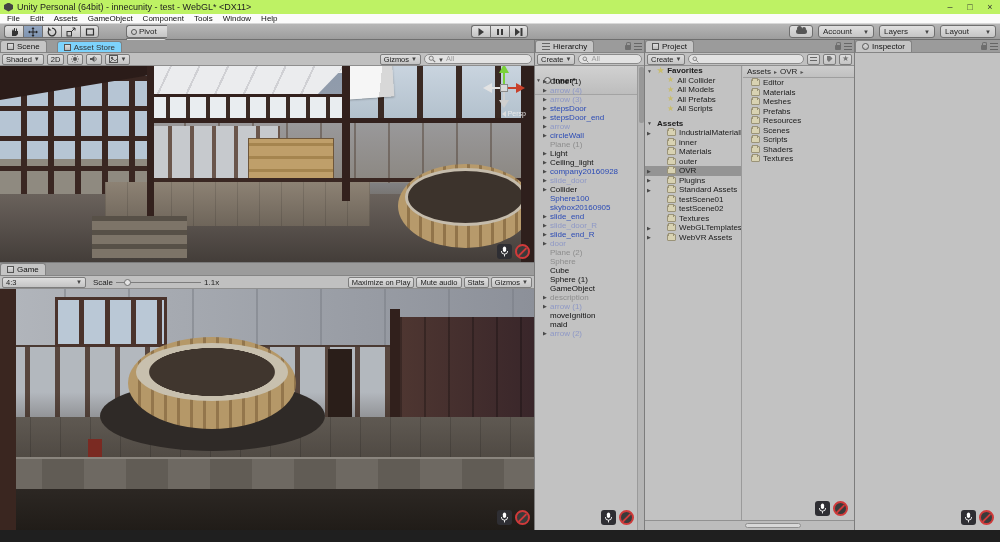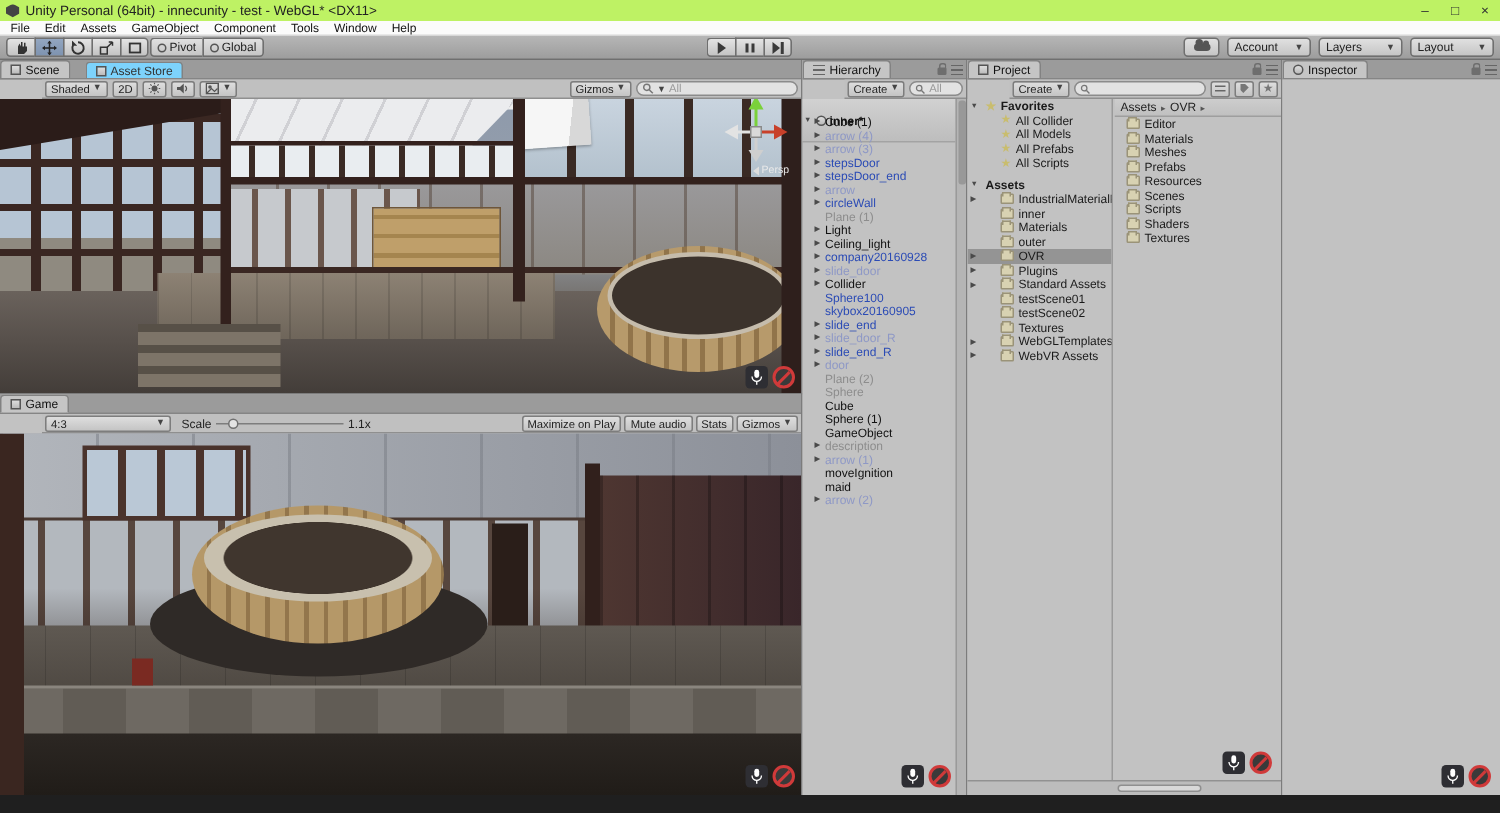--- a/index.html
+++ b/index.html
@@ -13,21 +13,21 @@
 .win-controls{position:absolute;right:0;top:0;height:14px;display:flex;}
 .win-btn{width:20px;height:14px;display:flex;align-items:center;justify-content:center;font-size:9px;color:#333;}
 .menubar{position:absolute;top:14px;left:0;right:0;height:10px;background:#fbfbfb;border-bottom:1px solid #d8d8d8;display:flex;align-items:center;padding-left:2px;font-size:8px;color:#111;}
 .menu-item{padding:0 5px;}
 .toolbar{position:absolute;top:24px;left:0;right:0;height:16px;background:linear-gradient(#b6b6b6,#9d9d9d);border-bottom:1px solid #6f6f6f;}
 .tool-group{position:absolute;left:4px;top:1px;display:flex;}
 .tool-btn{width:19px;height:13px;background:linear-gradient(#e4e4e4,#c3c3c3);border:1px solid #6f6f6f;border-right-width:0;display:flex;align-items:center;justify-content:center;}
 .tool-btn:first-child{border-radius:3px 0 0 3px;}
 .tool-btn:last-child{border-radius:0 3px 3px 0;border-right-width:1px;}
 .tool-btn.active{background:linear-gradient(#93a6c0,#7e93b0);}
-.pivot-group{position:absolute;left:100px;top:1px;display:flex;}
+.pivot-group{position:absolute;left:126px;top:1px;display:flex;flex-direction:column;}
 .pg-btn{height:13px;background:linear-gradient(#e0e0e0,#c5c5c5);border:1px solid #6f6f6f;border-right-width:0;font-size:8px;display:flex;align-items:center;gap:2px;padding:0 4px;color:#222;}
 .pg-btn:first-child{border-radius:3px 0 0 3px;}
 .pg-btn:last-child{border-radius:0 3px 3px 0;border-right-width:1px;}
 .pg-ic{width:6px;height:6px;border:1px solid #555;border-radius:50%;}
 .play-group{position:absolute;left:471px;top:1px;display:flex;}
 .play-btn{width:19px;height:13px;background:linear-gradient(#e4e4e4,#c3c3c3);border:1px solid #6f6f6f;border-right-width:0;display:flex;align-items:center;justify-content:center;}
 .play-btn:first-child{border-radius:3px 0 0 3px;}
 .play-btn:last-child{border-radius:0 3px 3px 0;border-right-width:1px;}
 .right-group{position:absolute;right:4px;top:1px;display:flex;gap:5px;}
 .cloud-btn{width:24px;height:13px;background:linear-gradient(#e0e0e0,#c5c5c5);border:1px solid #6f6f6f;border-radius:3px;display:flex;align-items:center;justify-content:center;}
@@ -40,21 +40,21 @@
 
 .panel{position:absolute;background:#c2c2c2;}
 .tabstrip{position:absolute;top:0;left:0;right:0;height:13px;background:#9b9b9b;border-bottom:1px solid #858585;display:flex;align-items:flex-end;}
 .tab{height:12px;padding:0 6px;font-size:8px;display:flex;align-items:center;gap:3px;border:1px solid #828282;border-bottom:none;border-radius:3px 3px 0 0;background:#c5c5c5;color:#111;}
 .tab.inactive{background:#7dd3fc;color:#333;height:11px;margin-left:10px;}
 .tab-ic{width:7px;height:7px;border:1px solid #555;background:linear-gradient(#ddd,#bbb);}
 .strip-icons{position:absolute;right:2px;top:3px;display:flex;gap:3px;align-items:center;}
 .lock-ic{width:6px;height:5px;background:#6e6e6e;border-radius:1px;position:relative;margin-top:2px;}
 .lock-ic::before{content:'';position:absolute;top:-3px;left:1px;width:3px;height:3px;border:1px solid #6e6e6e;border-bottom:none;border-radius:2px 2px 0 0;}
 .burger-ic{width:8px;height:7px;background:repeating-linear-gradient(0deg,#666 0 1px,transparent 1px 3px);}
-.subtoolbar{position:absolute;top:13px;left:0;right:0;height:13px;background:#c0c0c0;border-bottom:1px solid #8f8f8f;display:flex;align-items:center;gap:3px;padding:0 2px;font-size:8px;margin-left:28px;}
+.subtoolbar{position:absolute;top:13px;left:0;right:0;height:13px;background:#c0c0c0;border-bottom:1px solid #8f8f8f;display:flex;align-items:center;gap:3px;padding:0 2px;font-size:8px;}
 .mini-btn{height:11px;border:1px solid #7d7d7d;border-radius:2px;background:linear-gradient(#dedede,#c4c4c4);padding:0 3px;display:flex;align-items:center;gap:2px;font-size:7.5px;color:#222;white-space:nowrap;}
 .search-pill{height:10px;border-radius:5px;background:#e2e2e2;border:1px solid #8b8b8b;flex:1;display:flex;align-items:flex-end;padding:0 3px;gap:2px;font-size:7.5px;color:#9a9a9a;min-width:20px;}
 
 
 .scene-panel{left:0;top:0;width:535px;height:222px;border-right:1px solid #7c7c7c;}
 .game-panel{left:0;top:222px;width:535px;height:268px;border-right:1px solid #7c7c7c;border-top:1px solid #7c7c7c;}
 .viewport{position:absolute;top:26px;left:0;right:0;bottom:0;overflow:hidden;}
 .art{position:absolute;}
 
 

